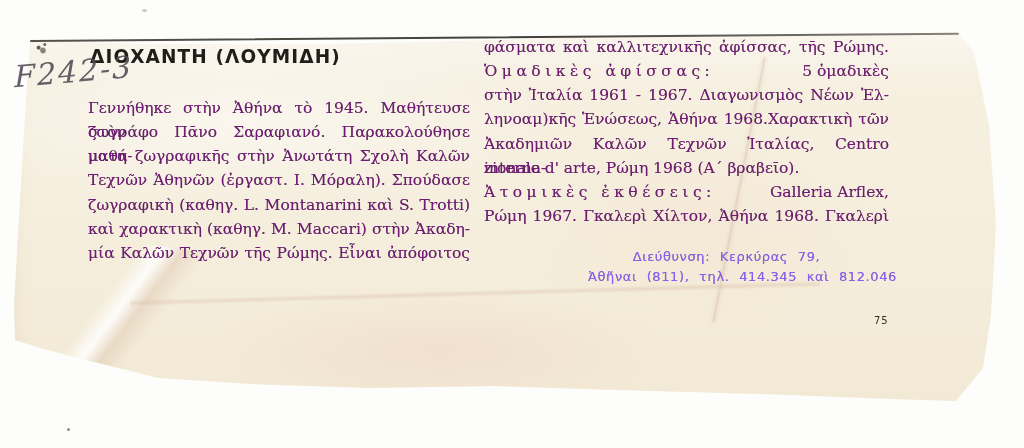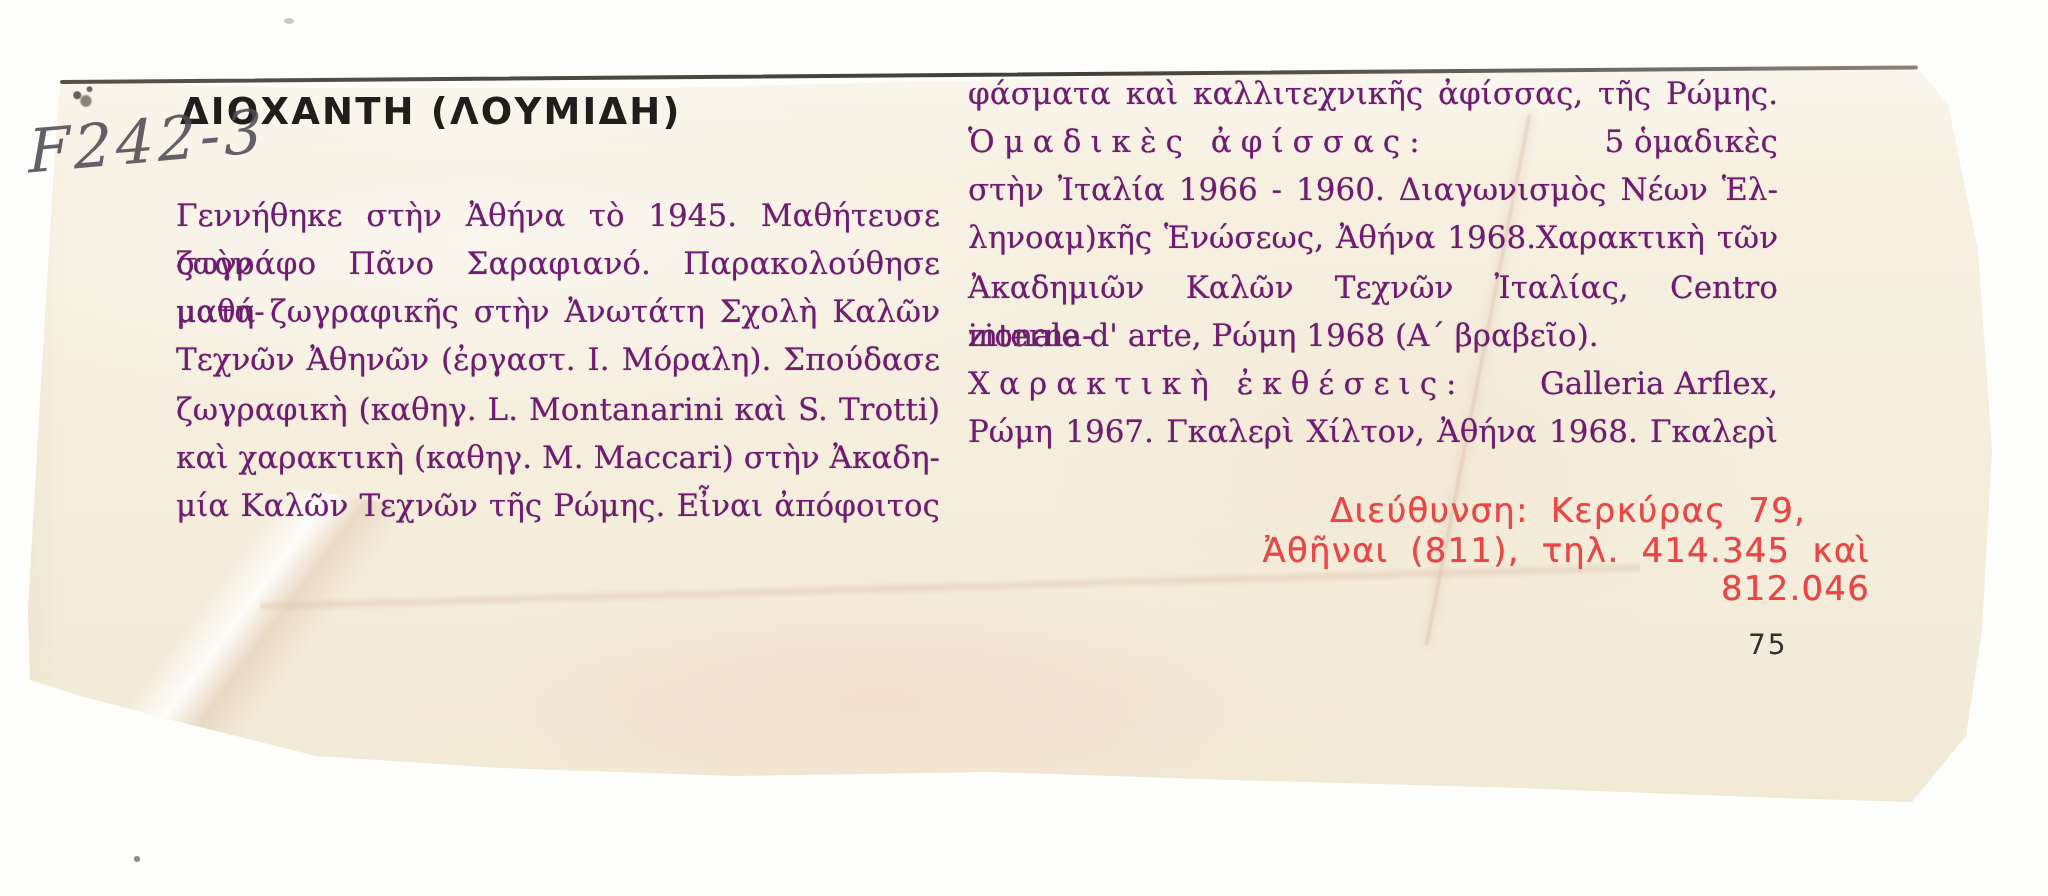--- a/index.html
+++ b/index.html
@@ -57,28 +57,28 @@
 
   .col{position:absolute;font-size:15.5px;color:#701a75;
     text-shadow:0 0 .5px rgba(55,50,40,.55);}
   .col-left{left:88px;top:96px;width:382px;}
   .col-right{left:484px;top:35px;width:405px;}
   .line{line-height:24.15px;height:24.15px;overflow:visible;white-space:nowrap;}
   .line.just{white-space:normal;text-align:justify;text-align-last:justify;}
   .line.spread{display:flex;justify-content:space-between;white-space:nowrap;}
   .line .lead{letter-spacing:4.5px;}
 
-  .address{position:absolute;left:550px;top:247px;width:385px;text-align:right;
-    font-family:"DejaVu Sans",sans-serif;font-size:17px;color:#ef4444;
+  .address{position:absolute;left:550px;top:247px;width:385px;text-align:center;
+    font-family:"DejaVu Sans",sans-serif;font-size:13px;color:#8b5cf6;
     letter-spacing:.6px;word-spacing:5px;text-shadow:0 0 .4px rgba(60,56,48,.5);}
   .address .addr-line{line-height:19.5px;}
   .address .addr1{padding-right:32px;}
 
   .page-number{position:absolute;left:874px;top:315px;
-    font-family:"DejaVu Sans",sans-serif;font-size:14px;letter-spacing:1px;color:#33312c;}
+    font-family:"DejaVu Sans",sans-serif;font-size:10px;letter-spacing:1px;color:#33312c;}
 </style>
 </head>
 <body>
 
 <div class="stage">
 
   <div class="paper">
     <div class="top-light"></div>
     <div class="crease-corner"></div>
     <div class="crease-vert"></div>
@@ -103,26 +103,26 @@
       <div class="line just">καὶ χαρακτικὴ (καθηγ. M. Maccari) στὴν Ἀκαδη-</div>
       <div class="line just">μία Καλῶν Τεχνῶν τῆς Ρώμης. Εἶναι ἀπόφοιτος</div>
     </div>
 
   <div class="col col-right">
       <div class="line just">φάσματα καὶ καλλιτεχνικῆς ἀφίσσας, τῆς Ρώμης.</div>
       <div class="line spread">
         <span class="lead">Ὁμαδικὲς ἀφίσσας:</span>
         <span class="rest">5 ὁμαδικὲς</span>
       </div>
-      <div class="line just">στὴν Ἰταλία 1966 - 1960. Διαγωνισμὸς Νέων Ἑλ-</div>
+      <div class="line just">στὴν Ἰταλία 1961 - 1967. Διαγωνισμὸς Νέων Ἑλ-</div>
       <div class="line just">ληνοαμ)κῆς Ἑνώσεως, Ἀθήνα 1968.Χαρακτικὴ τῶν</div>
       <div class="line just">Ἀκαδημιῶν Καλῶν Τεχνῶν Ἰταλίας, Centro interna-</div>
       <div class="line">zionale d' arte, Ρώμη 1968 (Α΄ βραβεῖο).</div>
       <div class="line spread">
-        <span class="lead">Χαρακτικὴ ἐκθέσεις:</span>
+        <span class="lead">Ἀτομικὲς ἐκθέσεις:</span>
         <span class="rest">Galleria Arflex,</span>
       </div>
       <div class="line just">Ρώμη 1967. Γκαλερὶ Χίλτον, Ἀθήνα 1968. Γκαλερὶ</div>
     </div>
 
   <div class="address">
     <div class="addr-line addr1">Διεύθυνση: Κερκύρας 79,</div>
     <div class="addr-line">Ἀθῆναι (811), τηλ. 414.345 καὶ 812.046</div>
   </div>
 

